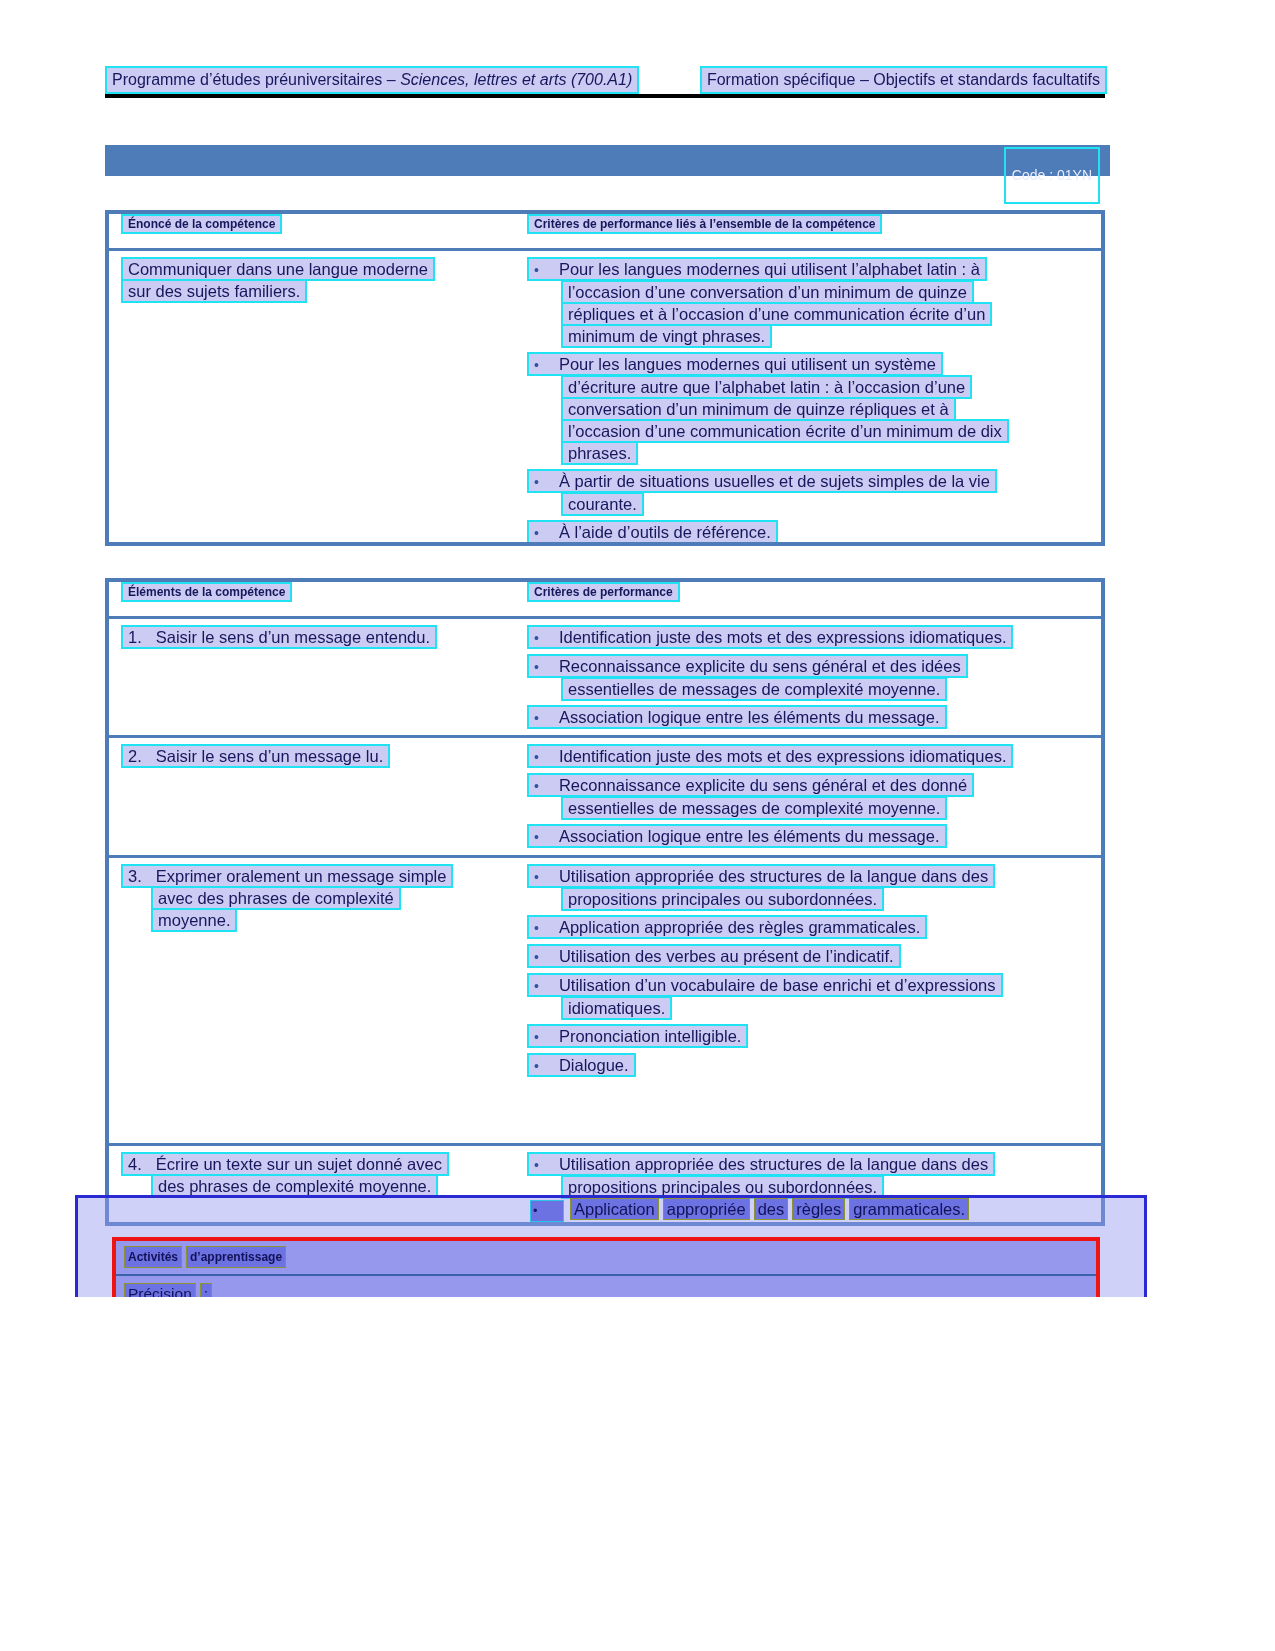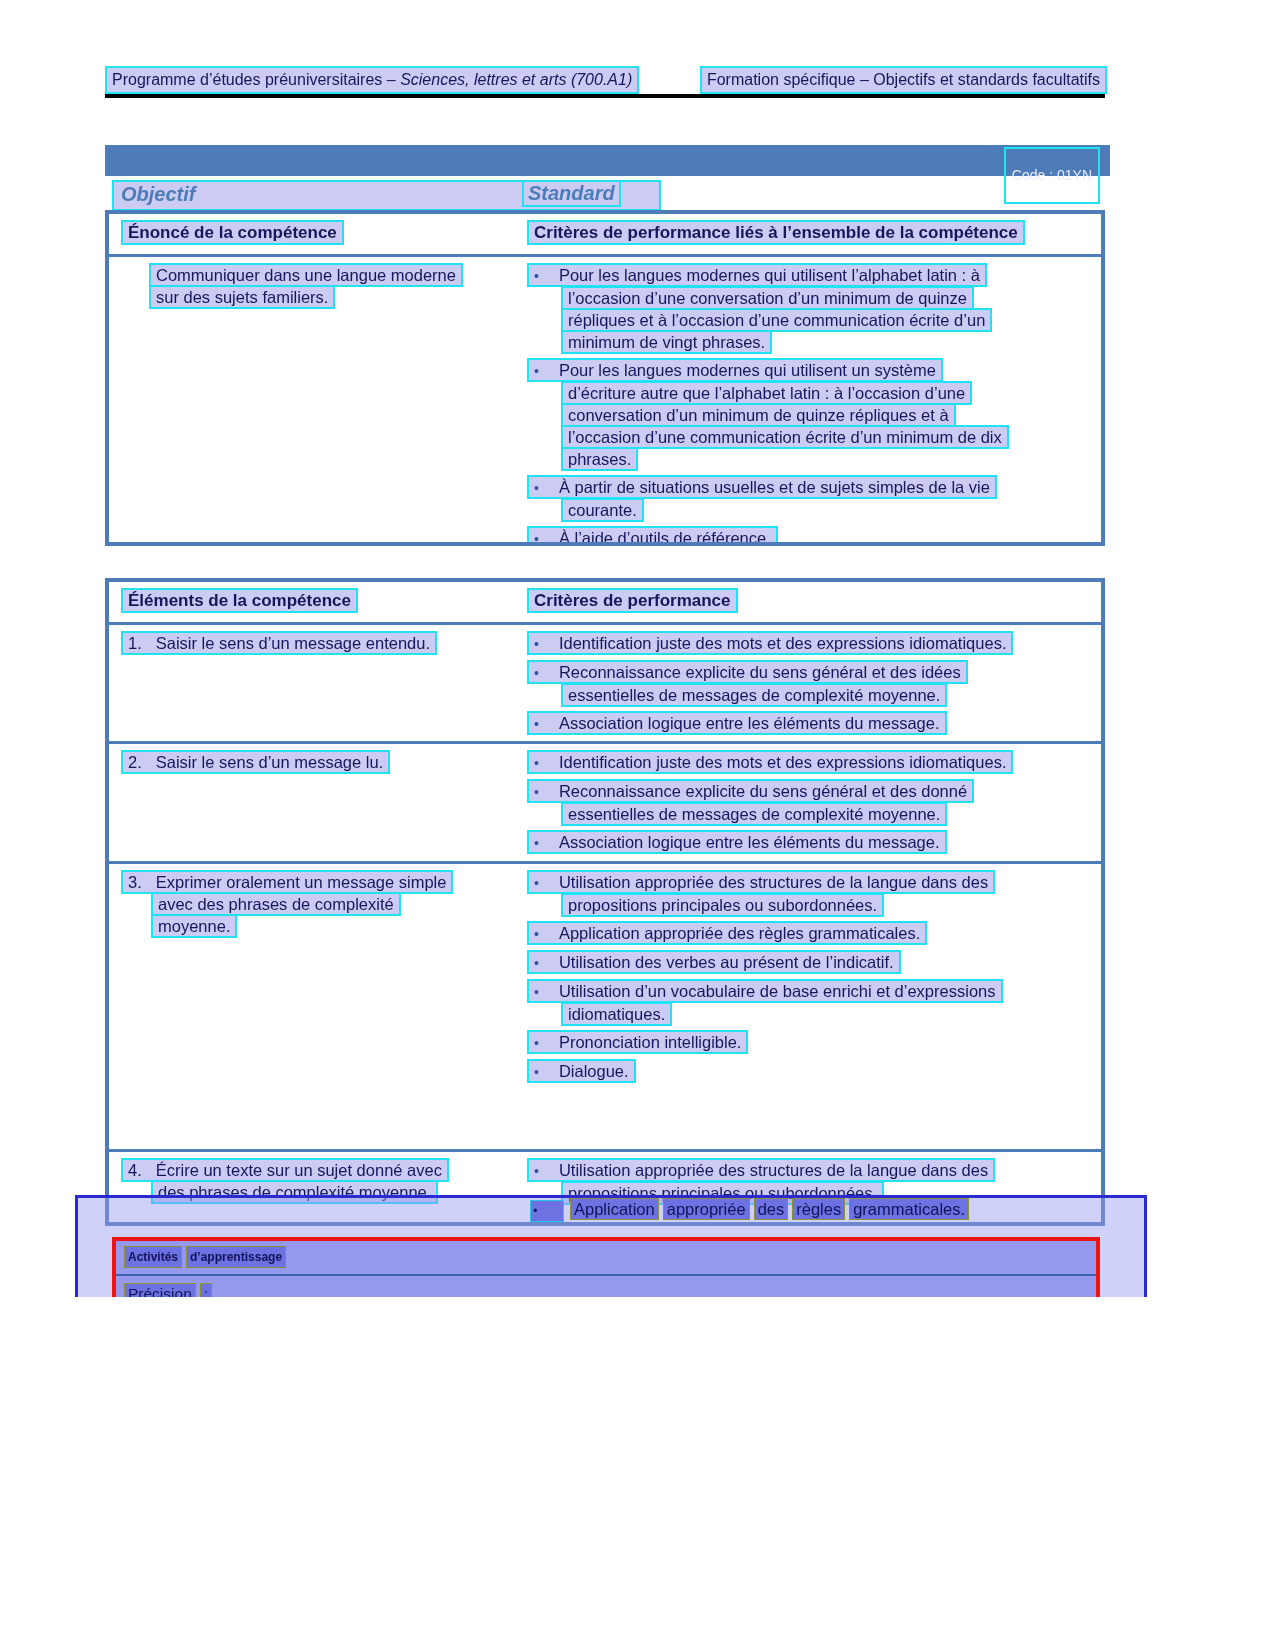--- a/index.html
+++ b/index.html
@@ -25,36 +25,36 @@
   .objstd{position:absolute;left:112px;top:180px;width:545px;height:27px;background:#cbcbf3;
           border:2px solid #1fe2f2;font-size:20px;font-weight:bold;font-style:italic;color:#4d7cb8;}
   .objstd .obj{position:absolute;left:7px;top:1px;}
   .objstd .std{position:absolute;left:408px;top:-2px;border:2px solid #1fe2f2;padding:0 4px;background:#cbcbf3;}
 
   .doc-table{position:absolute;left:105px;width:1000px;border:4px solid #4d7cb8;
              box-sizing:border-box;background:#fff;display:flex;flex-direction:column;overflow:hidden;}
   .t1{top:210px;height:336px;}
   .t2{top:578px;height:648px;}
   .thead{display:flex;height:31px;border-bottom:3px solid #4d7cb8;align-items:flex-start;
-         font-weight:bold;font-size:17px;padding-top:9px;}
+         font-weight:bold;font-size:12px;padding-top:3px;}
   .trow{display:flex;font-size:16.5px;line-height:22px;}
   .trow.sep{border-top:3px solid #4d7cb8;}
   .cell-l{width:418px;box-sizing:border-box;padding:7px 0 0 12px;flex:none;}
   .cell-r{flex:1;box-sizing:border-box;padding:1px 6px 0 0;}
   .hcell-l{width:418px;box-sizing:border-box;padding-left:12px;flex:none;}
   .hcell-r{flex:1;}
   .r1{height:116px;overflow:hidden;}
   .r2{height:117px;overflow:hidden;}
   .r3{height:285px;overflow:hidden;}
   .r4{flex:1;overflow:hidden;}
   .t1 .tbody{flex:1;overflow:hidden;}
 
   .crit{margin:6px 0;padding-left:34px;text-indent:-34px;}
   .elem{padding-left:30px;text-indent:-30px;max-width:360px;}
-  .stmt{max-width:370px;margin-left:28px;}
+  .stmt{max-width:370px;}
 
   
   .sel-overlay{position:absolute;left:75px;top:1195px;width:1072px;height:198px;
                background:rgba(150,152,240,0.45);border:3px solid #2a2ad2;z-index:5;box-sizing:border-box;}
   .under-bar{position:absolute;left:105px;top:1356px;width:1005px;height:6px;background:#4d7cb8;z-index:4;}
 
   
   .wbox{display:inline-block;background:#6d72e2;border:1px solid #8e9237;color:#121258;
         padding:0 3px;margin-right:4px;line-height:20px;}
   .act-dot{display:inline-block;width:28px;background:#6d72e2;border:1px solid #2ac4e8;
@@ -83,24 +83,20 @@
   <div class="top-header">
     <span class="hl"><span>Programme d’études préuniversitaires – </span><i>Sciences, lettres et arts (700.A1)</i></span>
     <span class="hl">Formation spécifique – Objectifs et standards facultatifs</span>
   </div>
   <div class="top-rule"></div>
 
   <div class="code-bar">
     <span class="code-badge">Code : 01YN</span>
   </div>
 
-  <div class="objstd">
-    <span class="obj">Objectif</span>
-    <span class="std">Standard</span>
-  </div>
 
   <div class="doc-table t1">
     <div class="thead">
       <div class="hcell-l"><span class="hl">Énoncé de la compétence</span></div>
       <div class="hcell-r"><span class="hl">Critères de performance liés à l’ensemble de la compétence</span></div>
     </div>
     <div class="trow tbody">
       <div class="cell-l">
         <div class="stmt"><span class="hl"><span class="pw">Communiquer dans une langue moderne
 sur des sujets familiers.</span></span></div>

